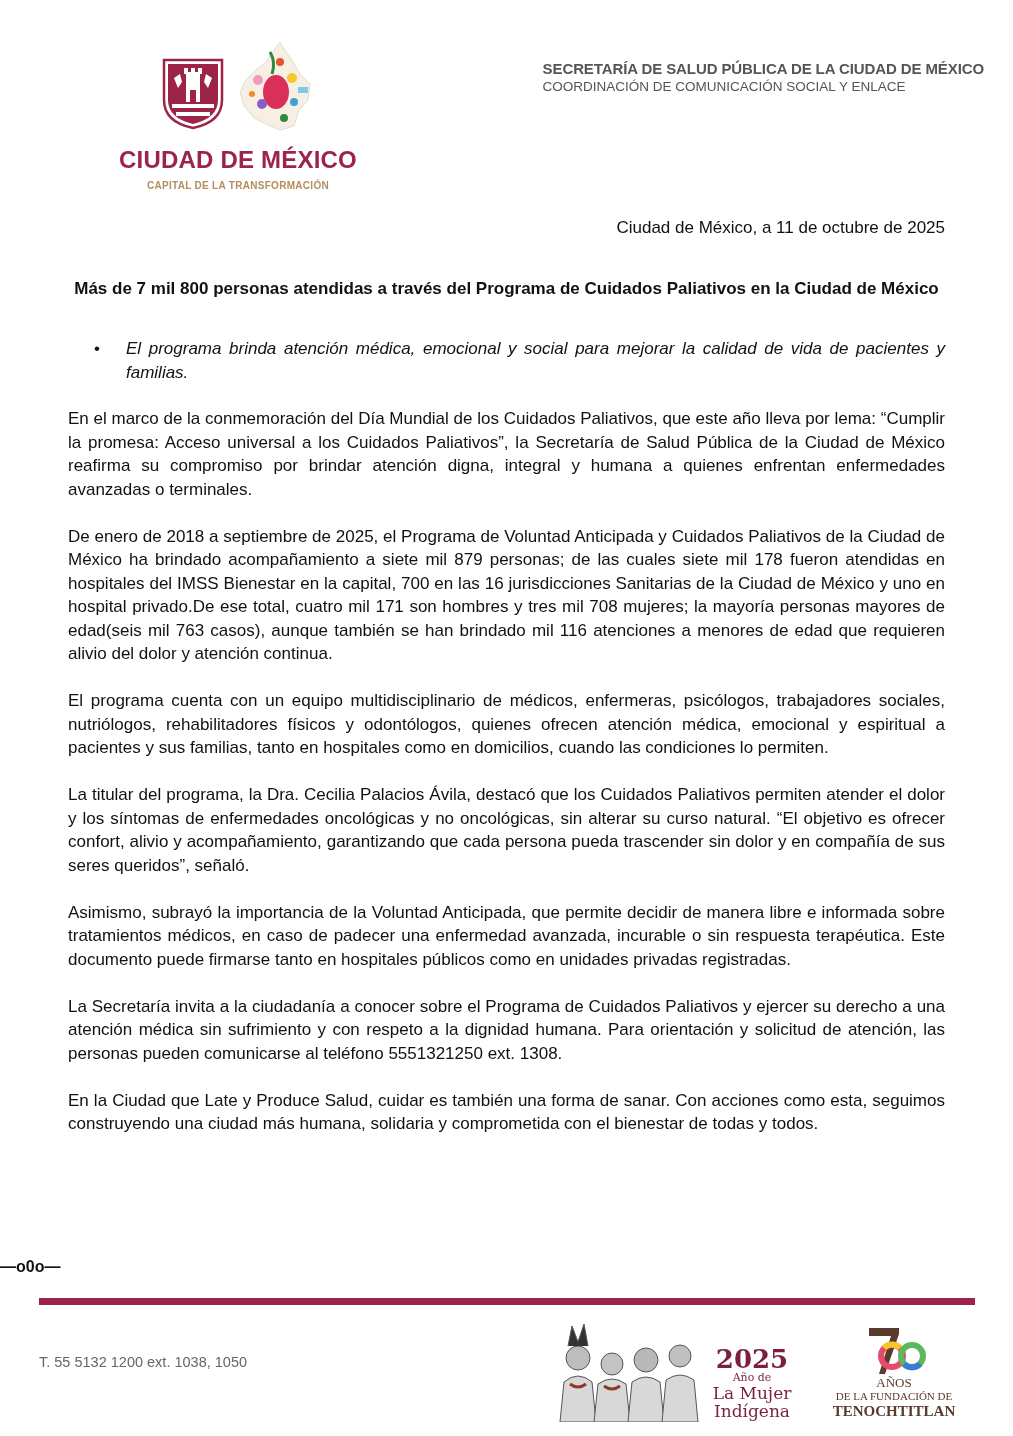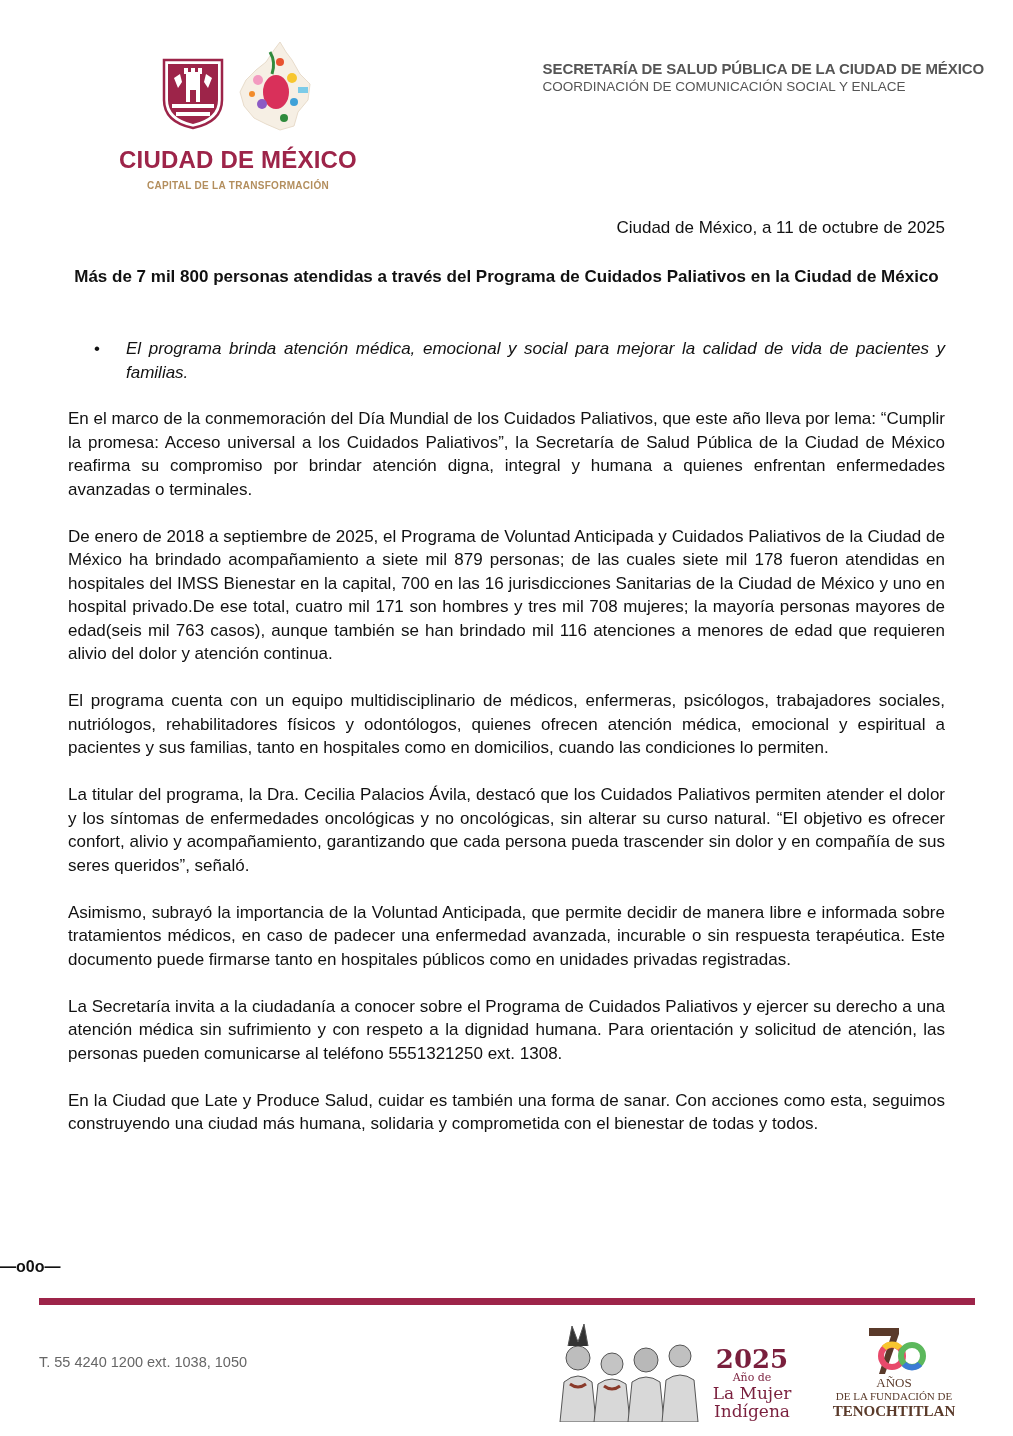--- a/index.html
+++ b/index.html
@@ -13,21 +13,21 @@
                  font-size: 24px; font-weight: bold; color: #9d2449; letter-spacing: 0.2px; white-space: nowrap; }
   .brand-sub { position: absolute; left: 0; top: 140px; width: 260px; text-align: center;
                font-size: 10px; font-weight: bold; color: #b38e5d; letter-spacing: 0.3px; white-space: nowrap; }
 
   .org-header { position: absolute; right: 29px; top: 60px; text-align: left; }
   .org-title { font-size: 15px; font-weight: bold; color: #555; white-space: nowrap; letter-spacing: -0.1px; }
   .org-sub { font-size: 13.5px; color: #555; white-space: nowrap; margin-top: 2px; }
 
   .date { position: absolute; right: 68px; top: 218px; font-size: 17px; white-space: nowrap; }
 
-  .headline { position: absolute; left: 68px; width: 877px; top: 265px; text-align: center;
+  .headline { position: absolute; left: 68px; width: 877px; top: 277px; text-align: center;
               font-size: 17px; font-weight: bold; line-height: 23.5px; }
 
   .bullet-wrap { position: absolute; left: 94px; top: 337px; width: 851px; }
   .bullet-dot { position: absolute; left: 0; top: 0; font-size: 17px; line-height: 23.5px; }
   .bullet-text { margin-left: 32px; font-style: italic; font-size: 17px; line-height: 23.5px; text-align: justify; }
 
   .body { position: absolute; left: 68px; width: 877px; top: 407px; }
   .para { font-size: 17px; line-height: 23.5px; text-align: justify; margin: 0 0 23.5px 0; }
 
   .closing { position: absolute; left: 0; width: 828px; top: 1258px; text-align: left;
@@ -105,21 +105,21 @@
   <p class="para">Asimismo, subrayó la importancia de la Voluntad Anticipada, que permite decidir de manera libre e informada sobre tratamientos médicos, en caso de padecer una enfermedad avanzada, incurable o sin respuesta terapéutica. Este documento puede firmarse tanto en hospitales públicos como en unidades privadas registradas.</p>
   <p class="para">La Secretaría invita a la ciudadanía a conocer sobre el Programa de Cuidados Paliativos y ejercer su derecho a una atención médica sin sufrimiento y con respeto a la dignidad humana. Para orientación y solicitud de atención, las personas pueden comunicarse al teléfono 5551321250 ext. 1308.</p>
   <p class="para">En la Ciudad que Late y Produce Salud, cuidar es también una forma de sanar. Con acciones como esta, seguimos construyendo una ciudad más humana, solidaria y comprometida con el bienestar de todas y todos.</p>
 </div>
 
 <div class="closing">—o0o—</div>
 
 <div class="footer-rule"></div>
 
 <div class="address">
-  <div>T. 55 4240 1200 ext. 1038, 1050</div>
+  <div>T. 55 5132 1200 ext. 1038, 1050</div>
 </div>
 
 <svg class="women-art" viewBox="0 0 155 100">
   <g fill="#d8d8d8" stroke="#555" stroke-width="1">
     <path d="M4 100 L8 60 Q22 48 36 60 L40 100 Z"></path>
     <circle cx="22" cy="36" r="12" fill="#bdbdbd"></circle>
     <path d="M12 24 L16 4 L22 20 L28 2 L32 24" fill="#333"></path>
     <path d="M38 100 L42 62 Q56 52 70 62 L74 100 Z"></path>
     <circle cx="56" cy="42" r="11" fill="#c4c4c4"></circle>
     <path d="M72 100 L76 60 Q90 50 104 60 L108 100 Z"></path>

